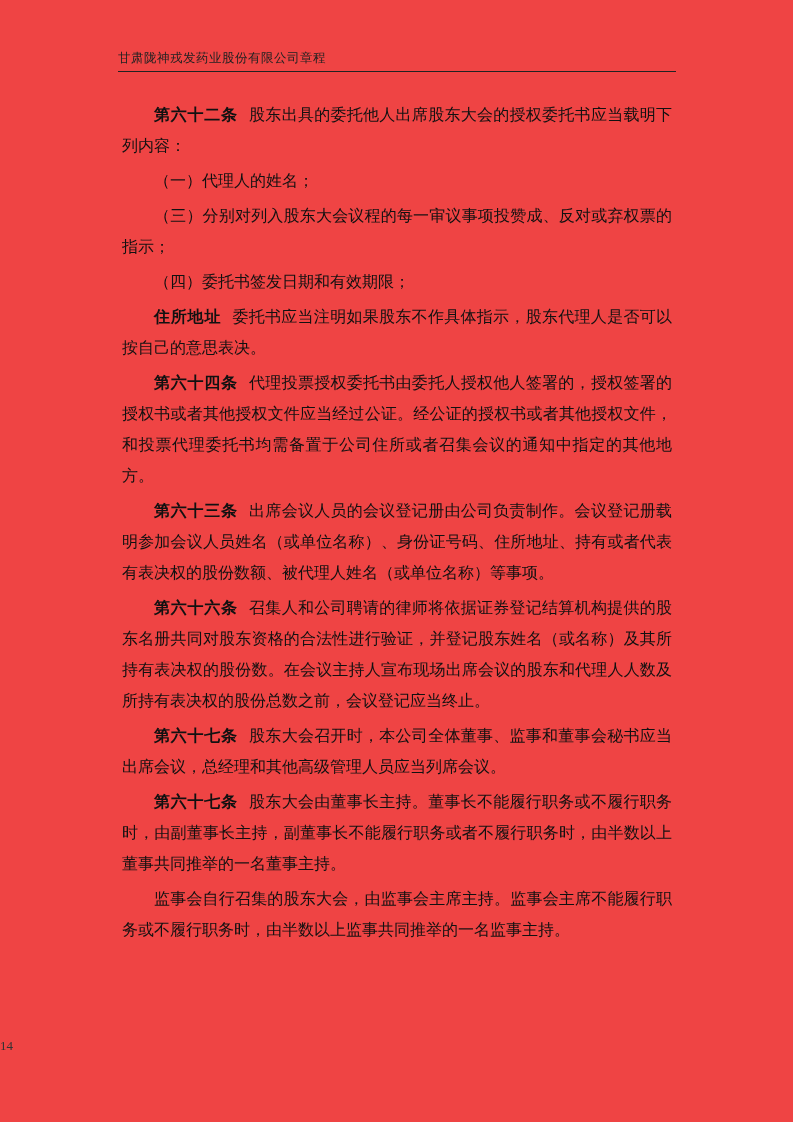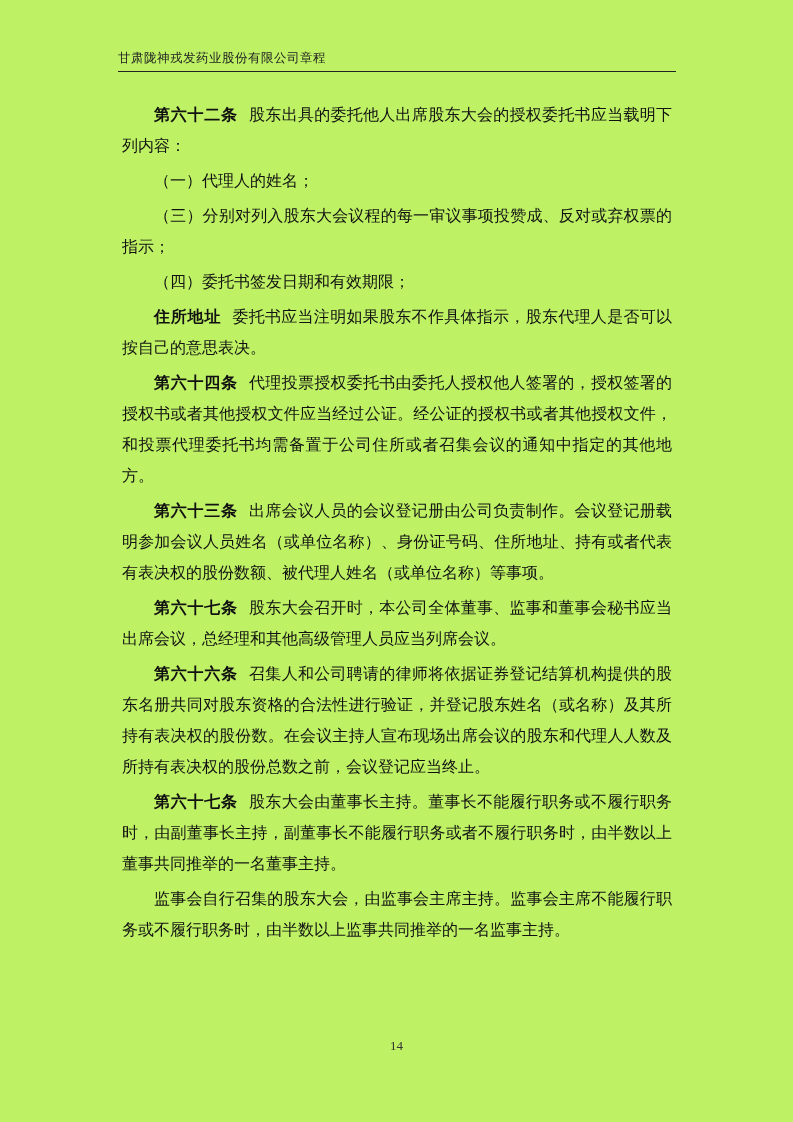--- a/index.html
+++ b/index.html
@@ -4,21 +4,21 @@
 <style>
   html, body {
     margin: 0;
     padding: 0;
     background: #ffffff;
   }
   .page {
     position: relative;
     width: 793px;
     height: 1122px;
-    background: #bef264;
+    background: #ef4444;
     font-family: "Liberation Serif", "DejaVu Serif", serif;
     color: #1a1a1a;
     overflow: hidden;
   }
   .header {
     position: absolute;
     left: 118px;
     top: 48px;
     width: 558px;
     border-bottom: 1.5px solid #222222;
@@ -48,21 +48,21 @@
     font-weight: 700;
     margin-right: 0.7em;
     font-family: "Liberation Sans", "DejaVu Sans", sans-serif;
     letter-spacing: 0.5px;
   }
   .footer {
     position: absolute;
     left: 0;
     top: 1038px;
     width: 793px;
-    text-align: center;
+    text-align: left;
     font-size: 13px;
     color: #333333;
   }
 </style>
 </head>
 <body>
 
 <div class="page">
 
   <div class="header">
@@ -70,22 +70,22 @@
   </div>
 
   <div class="body-text" id="paragraph-container">
       <p class="para"><b class="article-label">第六十二条</b><span>股东出具的委托他人出席股东大会的授权委托书应当载明下列内容：</span></p>
       <p class="para"><span>（一）代理人的姓名；</span></p>
       <p class="para"><span>（三）分别对列入股东大会议程的每一审议事项投赞成、反对或弃权票的指示；</span></p>
       <p class="para"><span>（四）委托书签发日期和有效期限；</span></p>
       <p class="para"><b class="article-label">住所地址</b><span>委托书应当注明如果股东不作具体指示，股东代理人是否可以按自己的意思表决。</span></p>
       <p class="para"><b class="article-label">第六十四条</b><span>代理投票授权委托书由委托人授权他人签署的，授权签署的授权书或者其他授权文件应当经过公证。经公证的授权书或者其他授权文件，和投票代理委托书均需备置于公司住所或者召集会议的通知中指定的其他地方。</span></p>
       <p class="para"><b class="article-label">第六十三条</b><span>出席会议人员的会议登记册由公司负责制作。会议登记册载明参加会议人员姓名（或单位名称）、身份证号码、住所地址、持有或者代表有表决权的股份数额、被代理人姓名（或单位名称）等事项。</span></p>
+      <p class="para"><b class="article-label">第六十六条</b><span>召集人和公司聘请的律师将依据证券登记结算机构提供的股东名册共同对股东资格的合法性进行验证，并登记股东姓名（或名称）及其所持有表决权的股份数。在会议主持人宣布现场出席会议的股东和代理人人数及所持有表决权的股份总数之前，会议登记应当终止。</span></p>
       <p class="para"><b class="article-label">第六十七条</b><span>股东大会召开时，本公司全体董事、监事和董事会秘书应当出席会议，总经理和其他高级管理人员应当列席会议。</span></p>
-      <p class="para"><b class="article-label">第六十六条</b><span>召集人和公司聘请的律师将依据证券登记结算机构提供的股东名册共同对股东资格的合法性进行验证，并登记股东姓名（或名称）及其所持有表决权的股份数。在会议主持人宣布现场出席会议的股东和代理人人数及所持有表决权的股份总数之前，会议登记应当终止。</span></p>
       <p class="para"><b class="article-label">第六十七条</b><span>股东大会由董事长主持。董事长不能履行职务或不履行职务时，由副董事长主持，副董事长不能履行职务或者不履行职务时，由半数以上董事共同推举的一名董事主持。</span></p>
       <p class="para"><span>监事会自行召集的股东大会，由监事会主席主持。监事会主席不能履行职务或不履行职务时，由半数以上监事共同推举的一名监事主持。</span></p>
     </div>
 
   <div class="footer">
     <span>14</span>
   </div>
 
 </div>
 

